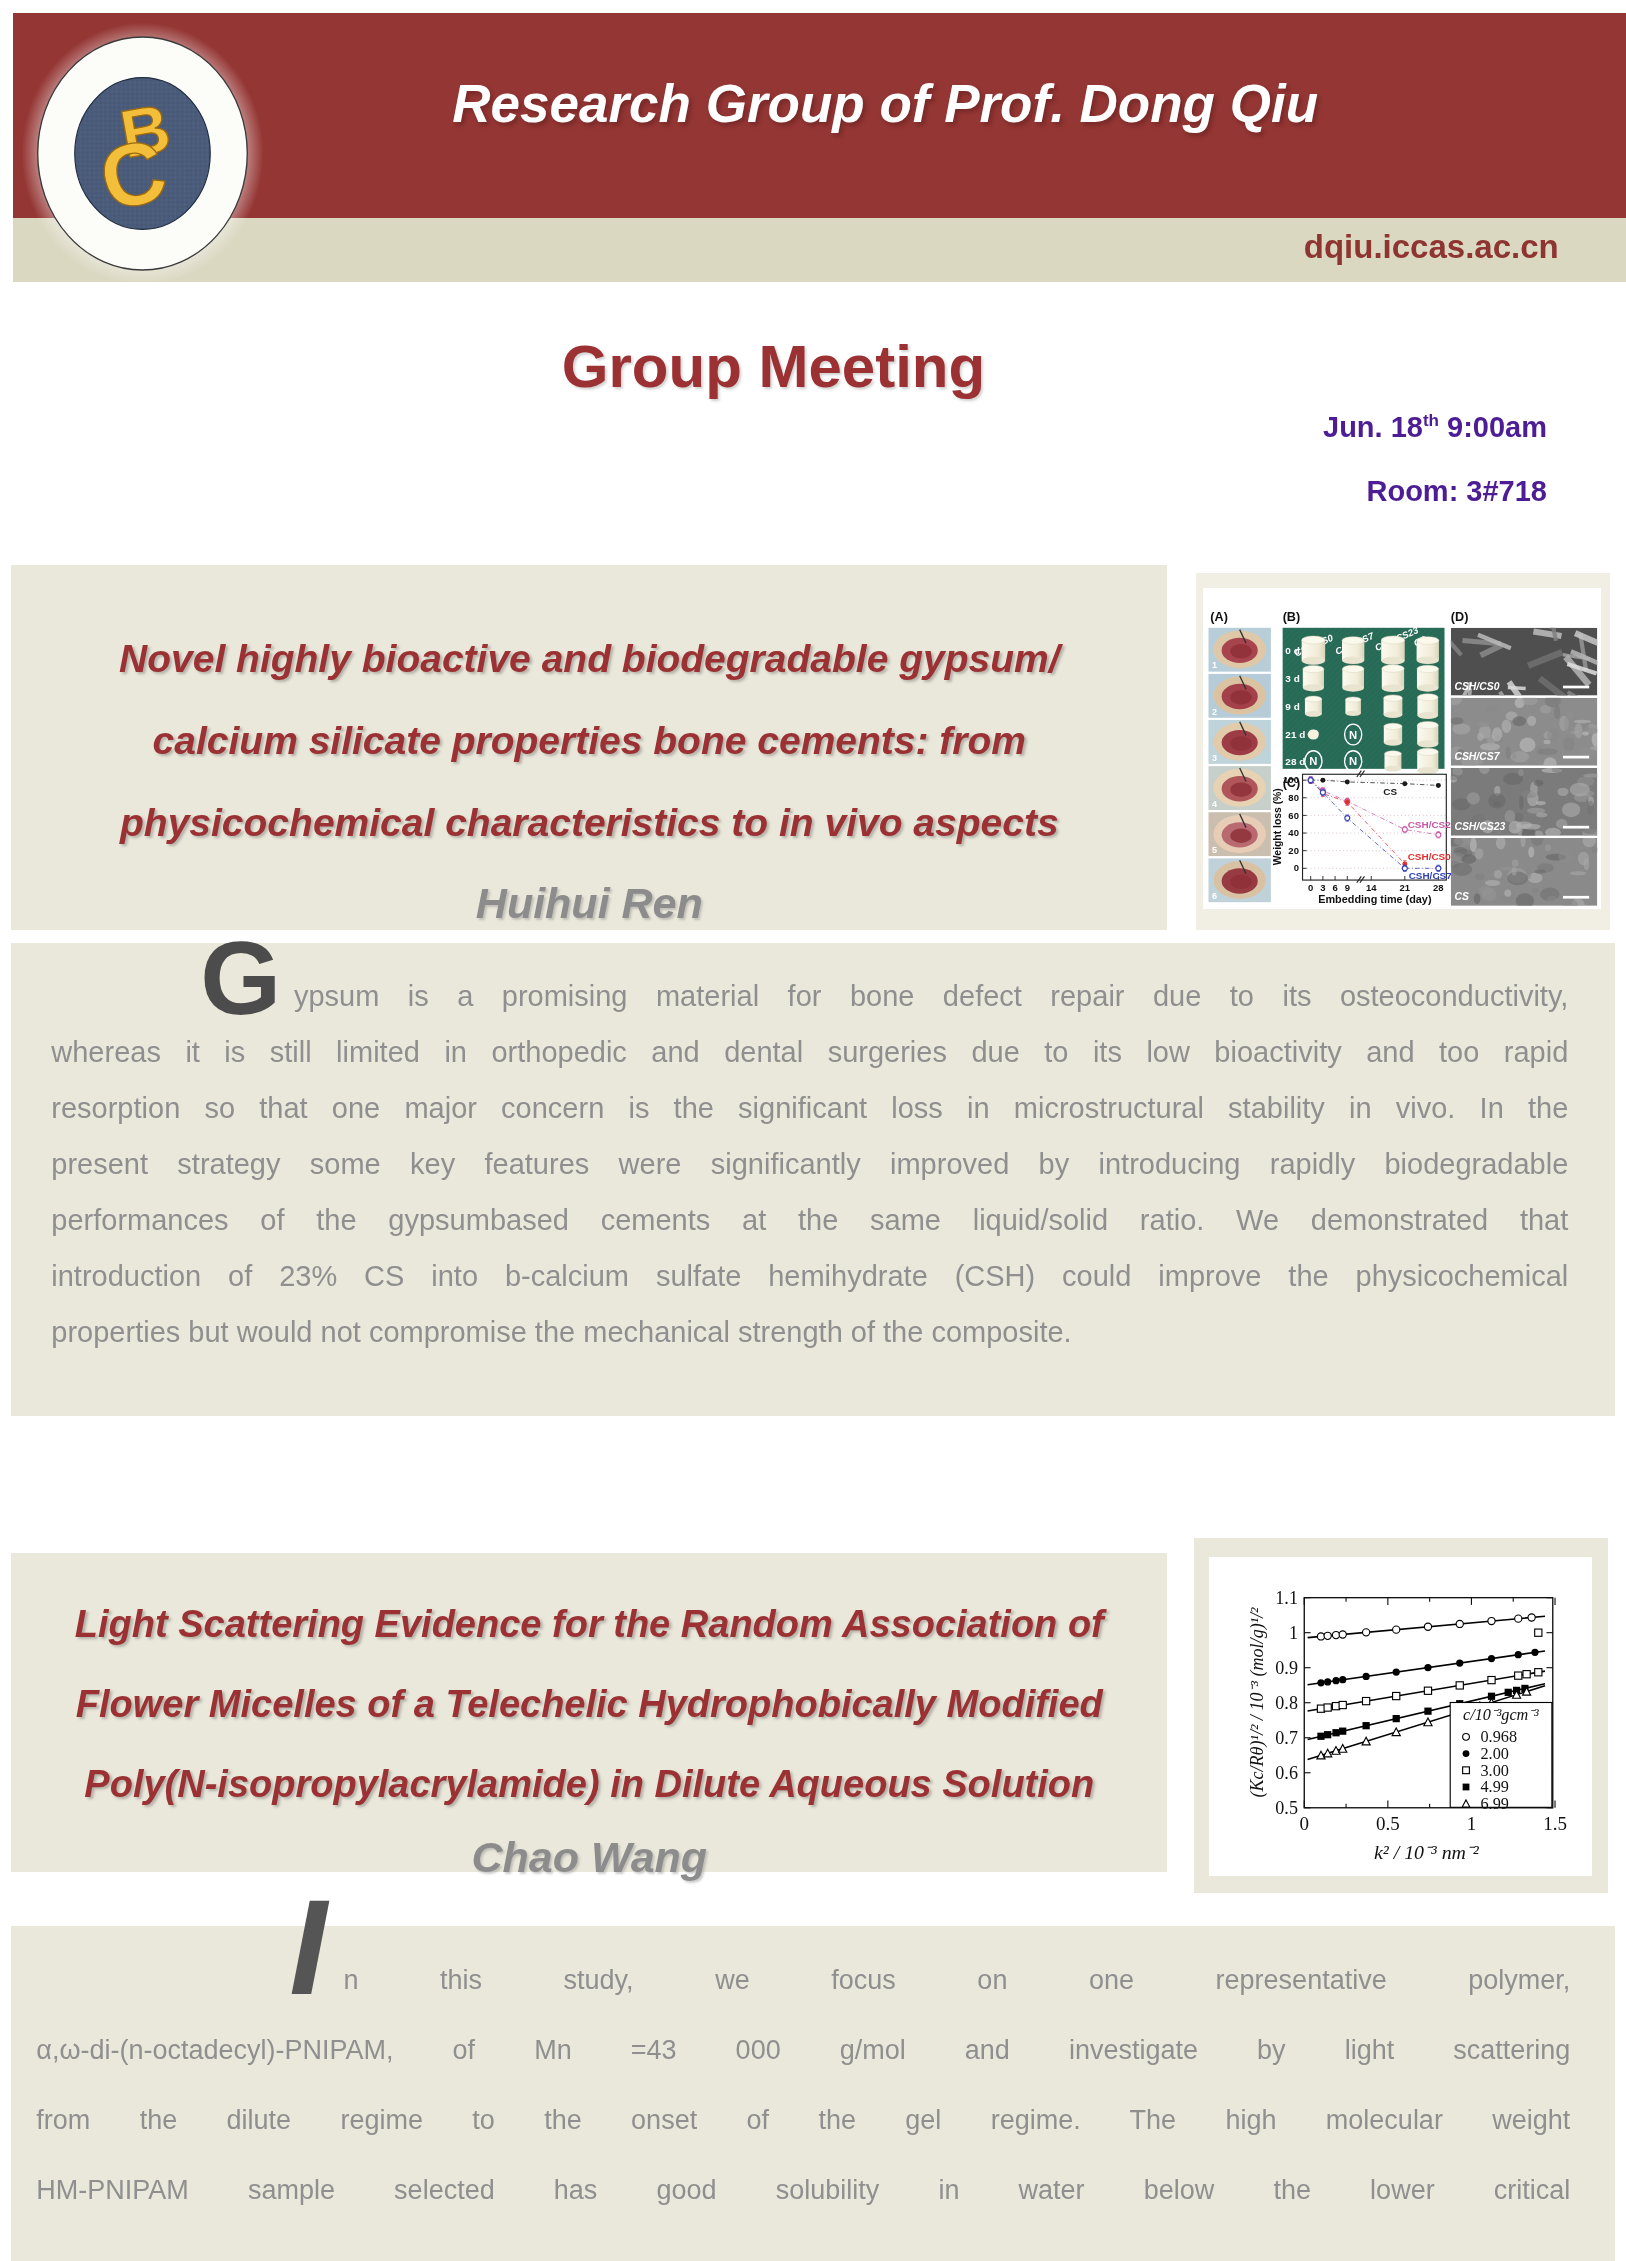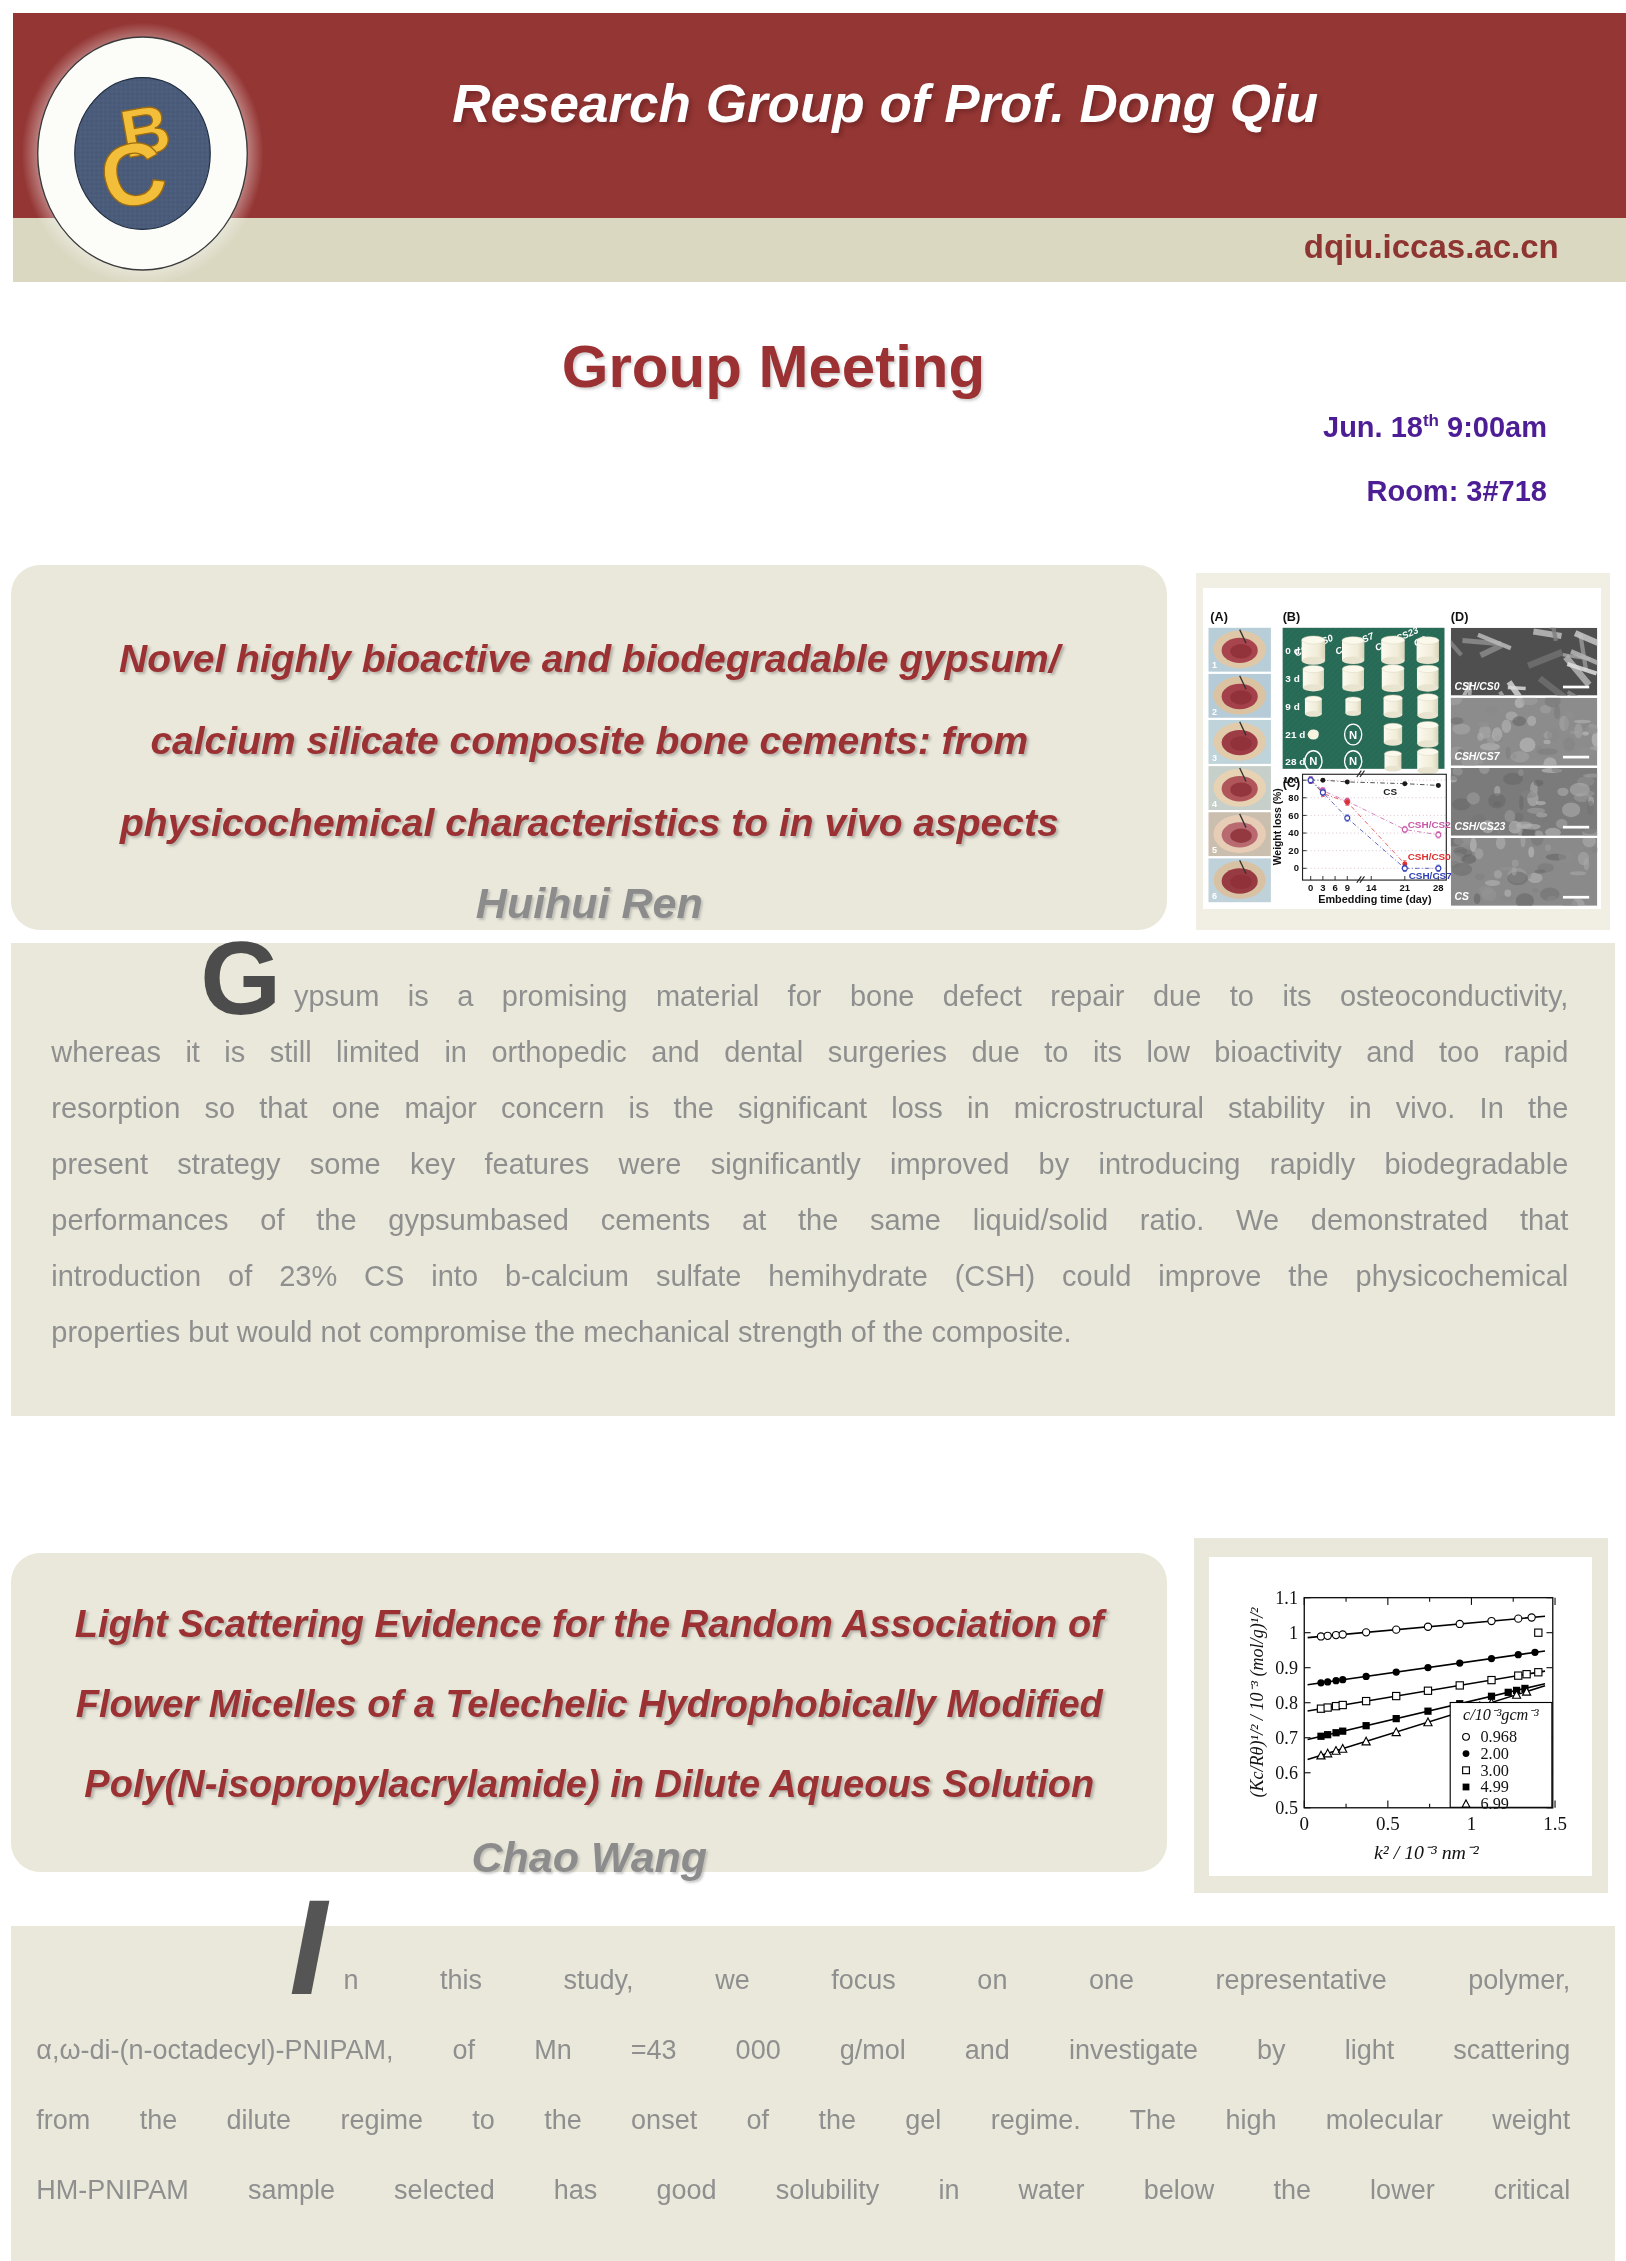--- a/index.html
+++ b/index.html
@@ -12,21 +12,21 @@
     text-shadow:2.7px 2.7px 4.1px rgba(70,20,20,.38);}
   .band-beige{left:12.7px;top:218px;width:1614px;height:64px;background:#dbd8c2;}
   .site{position:absolute;right:68px;top:11.8px;font-weight:bold;font-size:33px;line-height:1;color:#8e3431;}
   #logo{left:16.3px;top:18px;width:253px;height:271px;}
   .gm{left:0;top:332px;width:1547px;text-align:center;font-weight:bold;font-size:60px;color:#9c3133;
     text-shadow:1.8px 1.8px 2.7px rgba(120,120,120,.35);}
   .gm-date,.gm-room{left:0;width:1547px;text-align:right;font-weight:bold;font-size:29px;color:#4c1d95;}
   .gm-date{top:411px;}
   .gm-date sup{font-size:17px;}
   .gm-room{top:475px;}
-  .card{background:#eae8da;border-radius:29px;}
+  .card{background:#eae8da;}
   .card1{left:11.3px;top:565px;width:1156px;height:365px;}
   .card2{left:11.3px;top:1553px;width:1156px;height:319px;}
   .ttl{width:100%;text-align:center;font-style:italic;font-weight:bold;color:#9b3133;
     text-shadow:2.3px 2.3px 2.7px rgba(110,110,110,.45);}
   .t1{padding-top:53px;font-size:39px;line-height:82px;}
   .t2{padding-top:31px;font-size:38px;line-height:80px;}
   .spk{width:100%;text-align:center;font-style:italic;font-weight:bold;color:#8c8c8c;
     text-shadow:1.8px 1.8px 2.3px rgba(140,140,140,.45);}
   .spk1{margin-top:15.4px;font-size:43px;}
   .spk2{margin-top:9px;font-size:43px;}
@@ -77,21 +77,21 @@
       <text x="262" y="414" font-size="195" font-weight="bold" text-anchor="middle" fill="#f3bf3a" stroke="#9c6a10" stroke-width="3" transform="rotate(-14 262 360)" font-family="&quot;Liberation Sans&quot;,sans-serif">C</text>
     </svg>
 
   <div class="abs gm">Group Meeting</div>
   <div class="abs gm-date"><span>Jun. 18</span><sup>th</sup><span> 9:00am</span></div>
   <div class="abs gm-room">Room: 3#718</div>
 
   <div class="abs card card1">
     <div class="ttl t1">
       <div>Novel highly bioactive and biodegradable gypsum/</div>
-      <div>calcium silicate composite bone cements: from</div>
+      <div>calcium silicate properties bone cements: from</div>
       <div>physicochemical characteristics to in vivo aspects</div>
     </div>
     <div class="spk spk1">Huihui Ren</div>
   </div>
 
   <div class="abs figbox f1">
     <svg id="fig1" viewBox="0 0 880 710">
         <rect x="0" y="0" width="880" height="710" fill="#fff"></rect>
         <text x="16" y="74" font-size="28" font-weight="bold" fill="#111" font-family="&quot;Liberation Sans&quot;,sans-serif">(A)</text>
         <text x="176" y="74" font-size="28" font-weight="bold" fill="#111" font-family="&quot;Liberation Sans&quot;,sans-serif">(B)</text>

